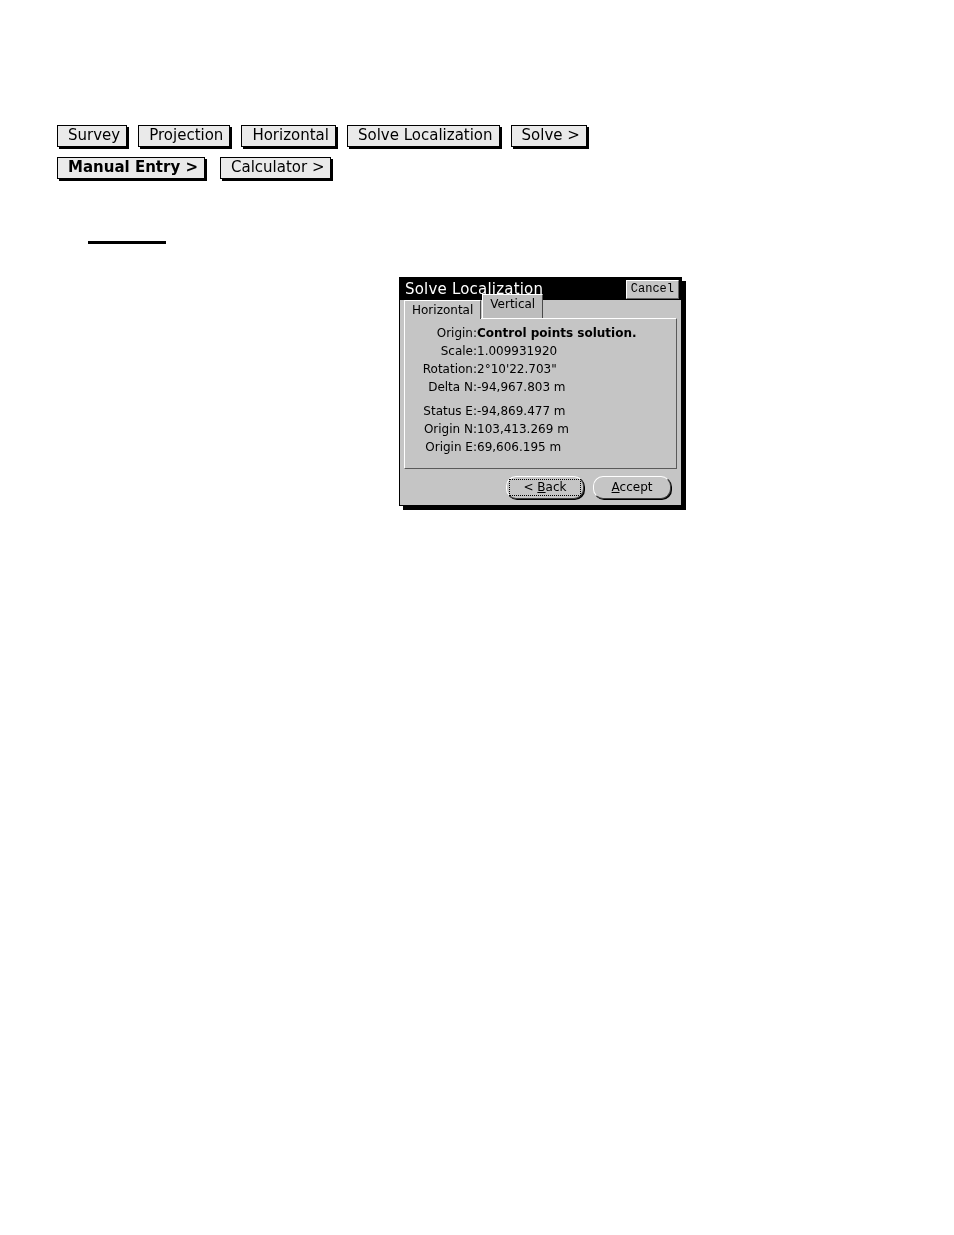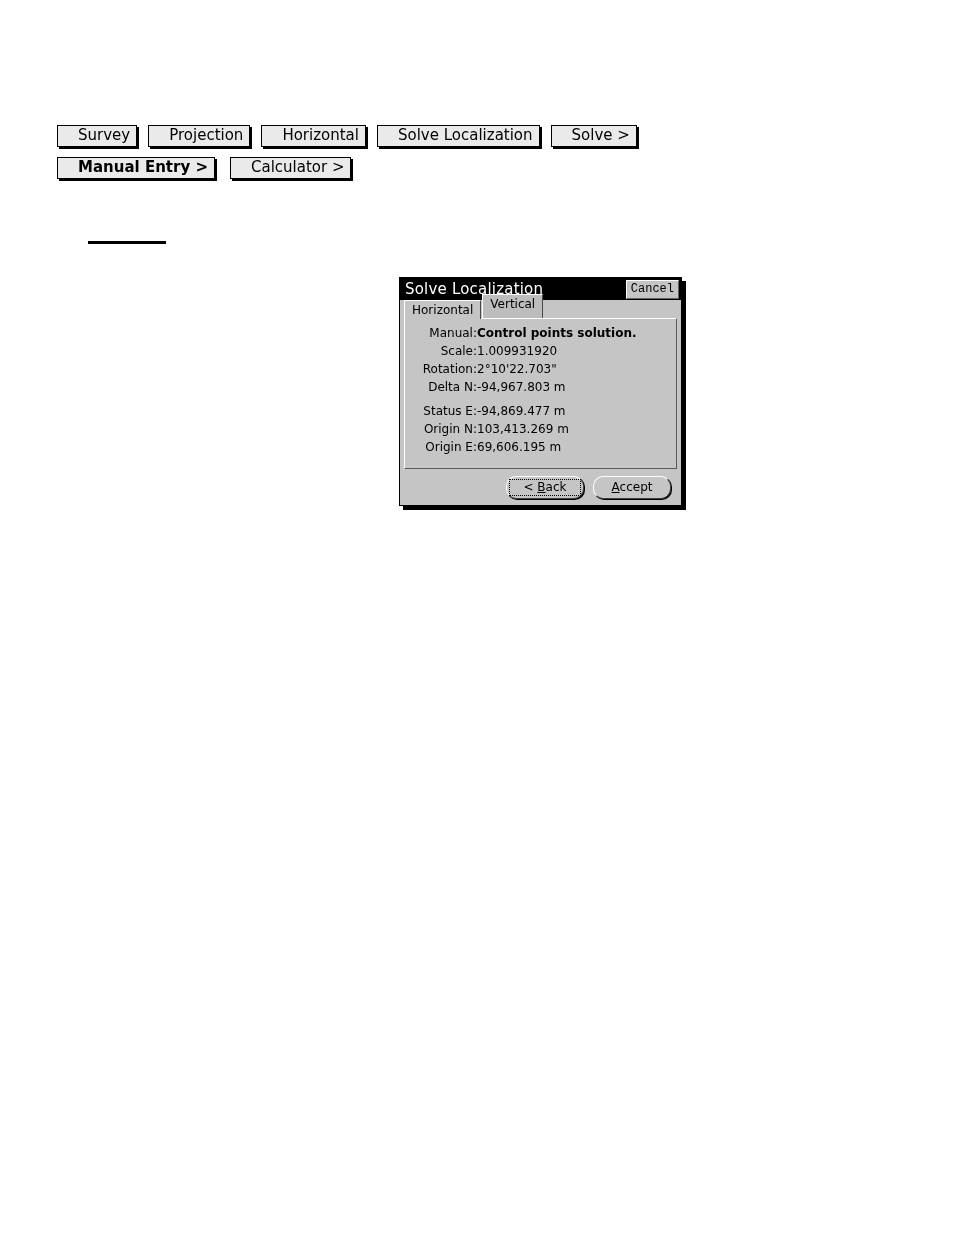--- a/index.html
+++ b/index.html
@@ -23,21 +23,21 @@
     align-items: flex-start;
   }
   #menu-row-1 { top: 125px; }
   #menu-row-2 { top: 157px; }
 
   .menu-btn {
     display: inline-block;
     background: #eaeaea;
     border: 1px solid #000000;
     box-shadow: 2px 2px 0 0 #000000;
-    padding: 1px 6px 2px 20px;
+    padding: 1px 6px 2px 10px;
     font-family: "DejaVu Sans", sans-serif;
     font-size: 15px;
     line-height: 17px;
     color: #000000;
     white-space: nowrap;
     margin-right: 11px;
   }
   .menu-gap { margin-right: 15px; font-weight: bold; }
 
   
@@ -229,21 +229,21 @@
 
   <div class="tabstrip">
     <span class="tab active">Horizontal</span>
     <span class="tab inactive">Vertical</span>
   </div>
 
   <div class="panel">
     <table class="fields">
       <tbody>
           <tr>
-        <td class="label-cell">Manual:</td>
+        <td class="label-cell">Origin:</td>
         <td class="value-cell value-strong">Control points solution.</td>
       </tr>
       <tr>
         <td class="label-cell">Scale:</td>
         <td class="value-cell">1.009931920</td>
       </tr>
       <tr>
         <td class="label-cell">Rotation:</td>
         <td class="value-cell">2°10'22.703"</td>
       </tr>

